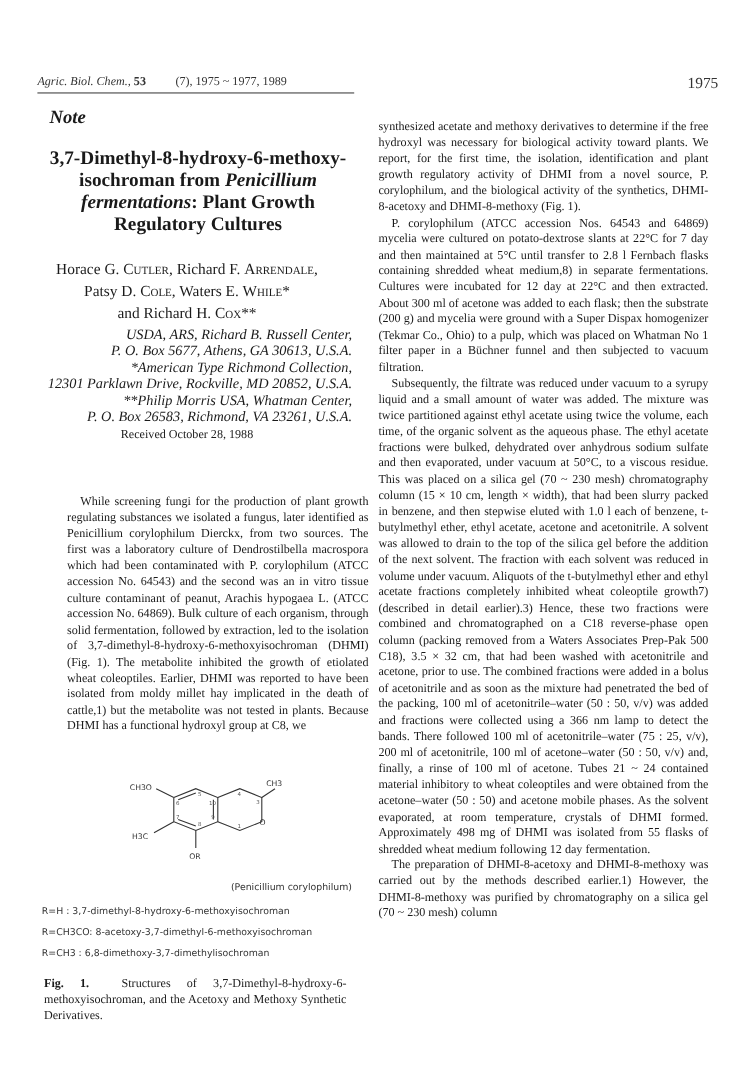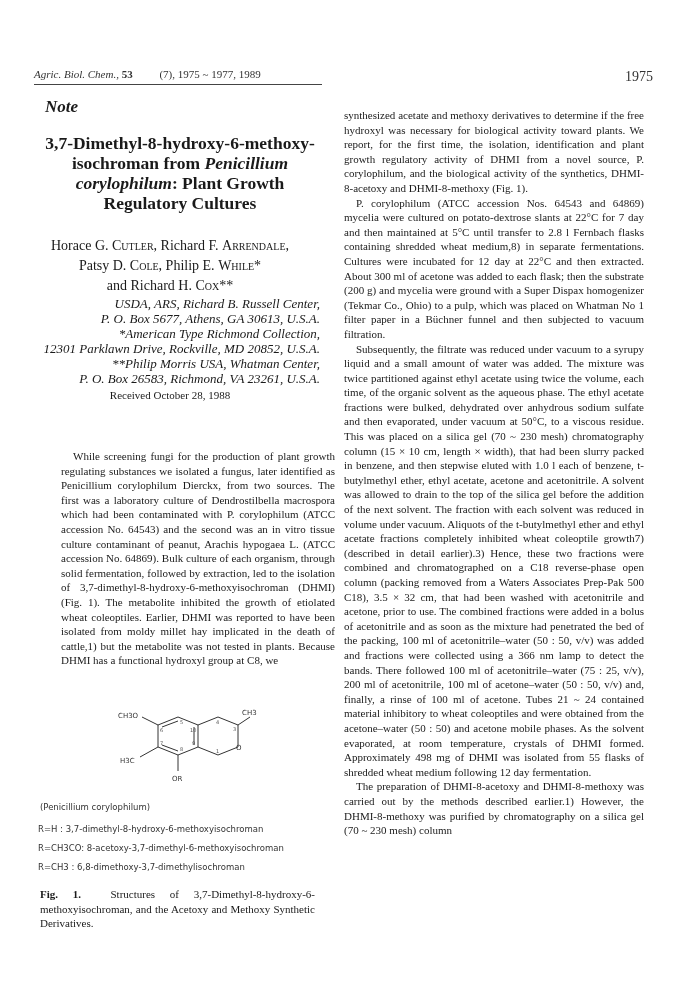--- a/index.html
+++ b/index.html
@@ -17,21 +17,21 @@
              font-size: 14px; line-height: 20px; }
   .sc { font-variant: small-caps; }
   .affil { position: absolute; left: 20px; top: 296px; width: 300px; text-align: right;
            font-size: 13px; font-style: italic; line-height: 15px; }
   .received { position: absolute; left: 20px; top: 389px; width: 300px; text-align: center; font-size: 11px; }
   .col { position: absolute; font-size: 11px; line-height: 14.6px; text-align: justify; }
   .col p { margin: 0; text-indent: 12px; }
   .col-left { left: 41px; top: 449px; width: 274px; margin-left: 20px; }
   .col-right { left: 344px; top: 108px; width: 300px; }
   .figure { position: absolute; left: 100px; top: 703px; width: 160px; height: 100px; }
-  .fig-species { position: absolute; left: 40px; top: 802px; width: 280px; text-align: left;
+  .fig-species { position: absolute; left: 40px; top: 802px; width: 280px; text-align: right;
                  font-family: "DejaVu Sans", sans-serif; font-size: 8.5px; color: #333; }
   .fig-deriv { position: absolute; left: 38px; font-family: "DejaVu Sans", sans-serif; font-size: 8.5px; color: #333; }
   .caption { position: absolute; left: 40px; top: 887px; width: 275px; font-size: 11px; line-height: 14.6px; text-align: justify; }
   .caption b { font-weight: bold; }
 </style>
 </head>
 <body>
 
 <div>
   <div class="header-left">
@@ -41,30 +41,30 @@
   </div>
   <div class="header-rule"></div>
   <div class="page-num">1975</div>
 </div>
 
 <div class="note">Note</div>
 
 <div class="title">
   <div>3,7-Dimethyl-8-hydroxy-6-methoxy-</div>
   <div><span>isochroman from </span><i>Penicillium</i></div>
-  <div><i>corylophilum</i><span>: Plant Growth</span></div>
+  <div><i>fermentations</i><span>: Plant Growth</span></div>
   <div>Regulatory Cultures</div>
 </div>
 
 <div class="authors">
   <div>
     <span>Horace G. </span><span class="sc">Cutler</span><span>, </span><span>Richard F. </span><span class="sc">Arrendale</span><span>,</span>
   </div>
   <div>
-    <span>Patsy D. </span><span class="sc">Cole</span><span>, </span><span>Philip E. </span><span class="sc">While</span><span>*</span>
+    <span>Patsy D. </span><span class="sc">Cole</span><span>, </span><span>Waters E. </span><span class="sc">While</span><span>*</span>
   </div>
   <div>
     <span>and Richard H. </span><span class="sc">Cox</span><span>**</span>
   </div>
 </div>
 
 <div class="affil">
   <div>USDA, ARS, Richard B. Russell Center,</div>
   <div>P. O. Box 5677, Athens, GA 30613, U.S.A.</div>
   <div>*American Type Richmond Collection,</div>

